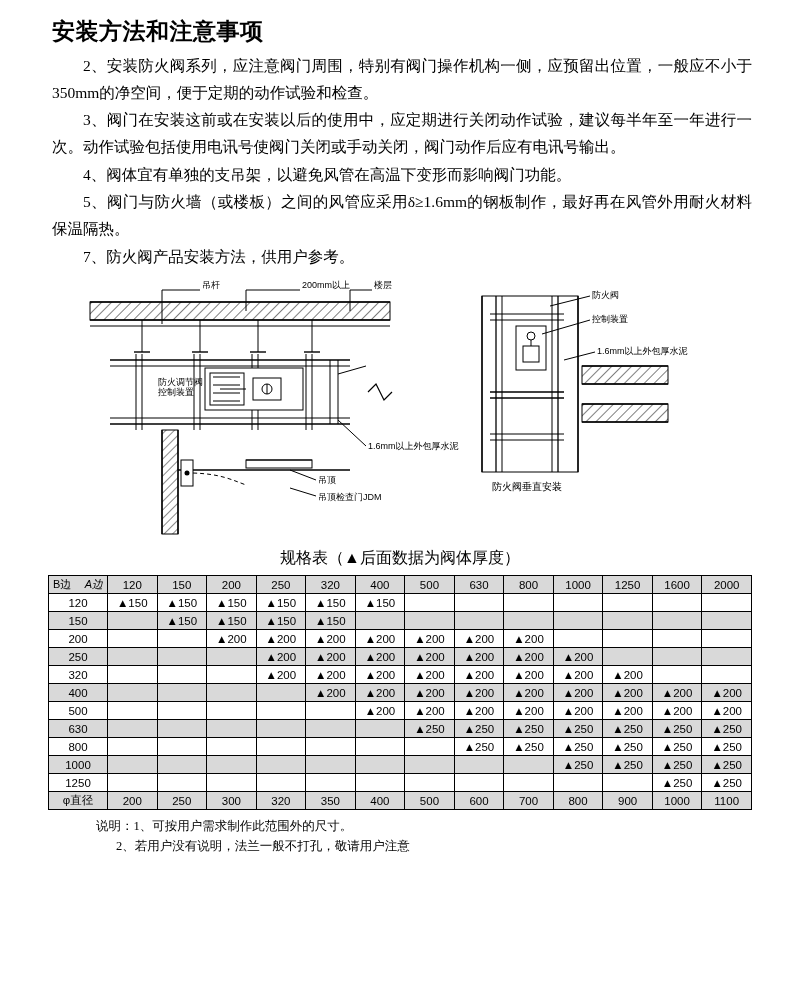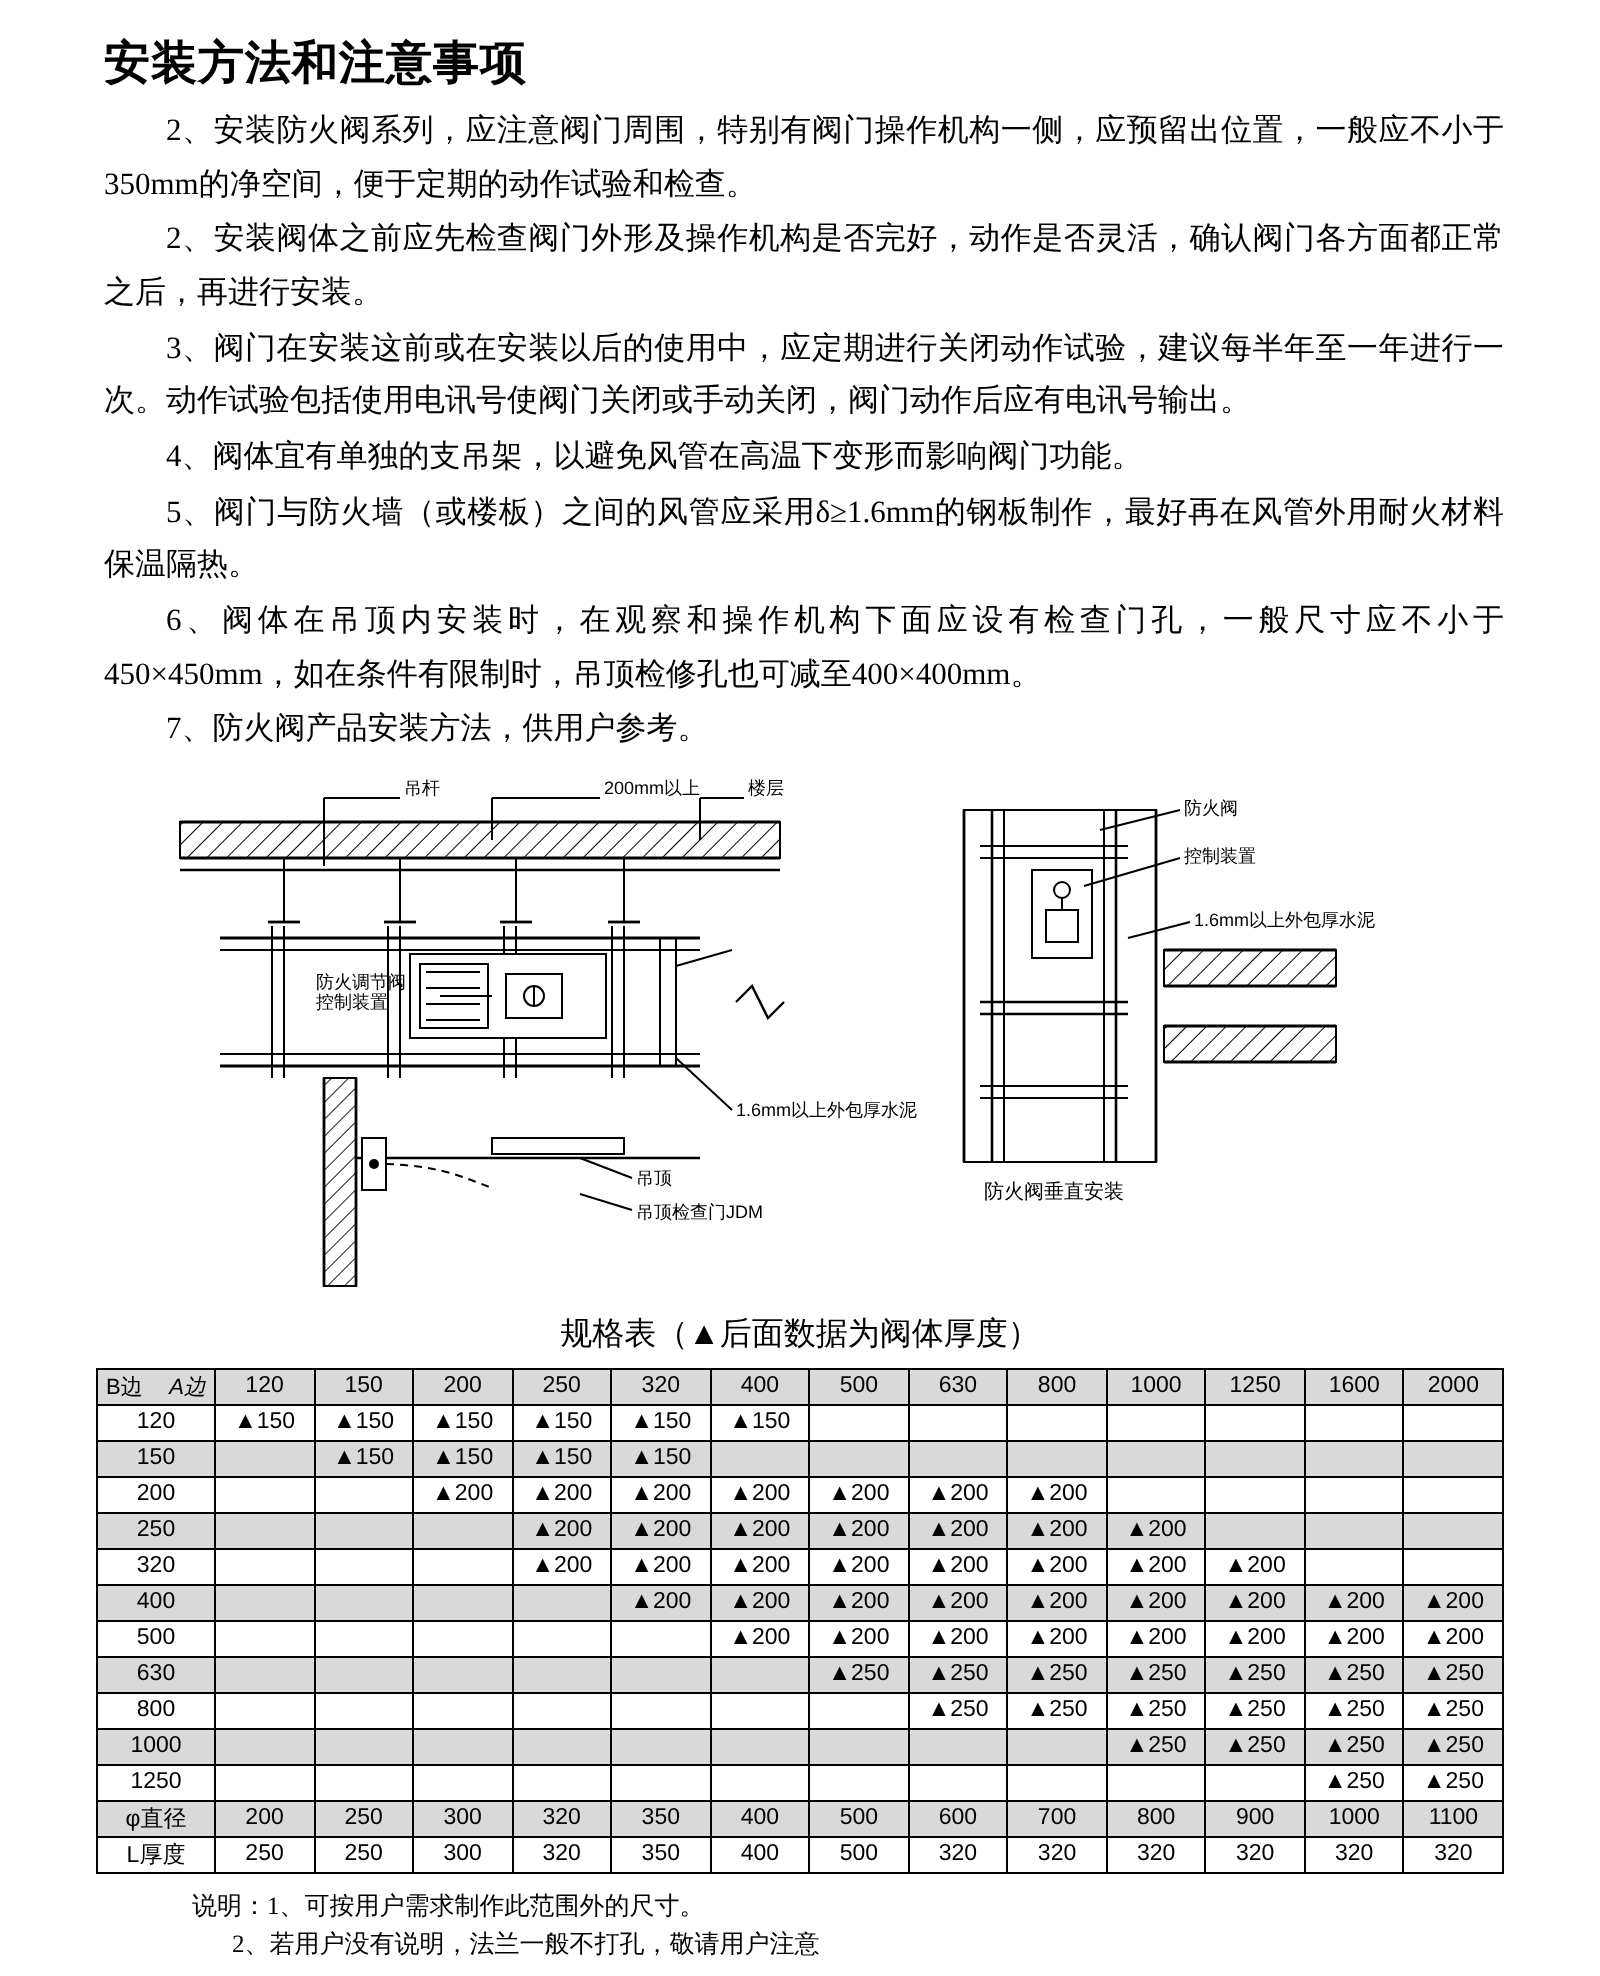--- a/index.html
+++ b/index.html
@@ -114,25 +114,23 @@
 </style>
 </head>
 <body>
 
 <div class="page">
 
   <h1 class="doc-title">安装方法和注意事项</h1>
 
   <div class="body-text">
     <p class="para">2、安装防火阀系列，应注意阀门周围，特别有阀门操作机构一侧，应预留出位置，一般应不小于350mm的净空间，便于定期的动作试验和检查。</p>
-    <p class="para">2、安装阀体之前应先检查阀门外形及操作机构是否完好，动作是否灵活，确认阀门各方面都正常之后，再进行安装。</p>
     <p class="para">3、阀门在安装这前或在安装以后的使用中，应定期进行关闭动作试验，建议每半年至一年进行一次。动作试验包括使用电讯号使阀门关闭或手动关闭，阀门动作后应有电讯号输出。</p>
     <p class="para">4、阀体宜有单独的支吊架，以避免风管在高温下变形而影响阀门功能。</p>
     <p class="para">5、阀门与防火墙（或楼板）之间的风管应采用δ≥1.6mm的钢板制作，最好再在风管外用耐火材料保温隔热。</p>
-    <p class="para">6、阀体在吊顶内安装时，在观察和操作机构下面应设有检查门孔，一般尺寸应不小于450×450mm，如在条件有限制时，吊顶检修孔也可减至400×400mm。</p>
     <p class="para">7、防火阀产品安装方法，供用户参考。</p>
   </div>
 
   <div class="diagram-wrap">
     <svg width="700" height="265" viewBox="0 0 700 265">
       <defs>
         <pattern id="hatchSlab" width="7" height="7" patternTransform="rotate(45)" patternUnits="userSpaceOnUse">
           <line x1="0" y1="0" x2="0" y2="7" stroke="#000" stroke-width="1"></line>
         </pattern>
         <pattern id="hatchWall" width="6" height="6" patternTransform="rotate(45)" patternUnits="userSpaceOnUse">
@@ -474,36 +472,20 @@
           <td class="shaded">350</td>
           <td class="shaded">400</td>
           <td class="shaded">500</td>
           <td class="shaded">600</td>
           <td class="shaded">700</td>
           <td class="shaded">800</td>
           <td class="shaded">900</td>
           <td class="shaded">1000</td>
           <td class="shaded">1100</td>
         </tr>
-        <tr>
-          <td class="rowhead">L厚度</td>
-          <td>250</td>
-          <td>250</td>
-          <td>300</td>
-          <td>320</td>
-          <td>350</td>
-          <td>400</td>
-          <td>500</td>
-          <td>320</td>
-          <td>320</td>
-          <td>320</td>
-          <td>320</td>
-          <td>320</td>
-          <td>320</td>
-        </tr>
       </tbody>
   </table>
 
   <div class="notes">
     <div>说明：1、可按用户需求制作此范围外的尺寸。</div>
     <div class="second">2、若用户没有说明，法兰一般不打孔，敬请用户注意</div>
   </div>
 
 </div>
 

